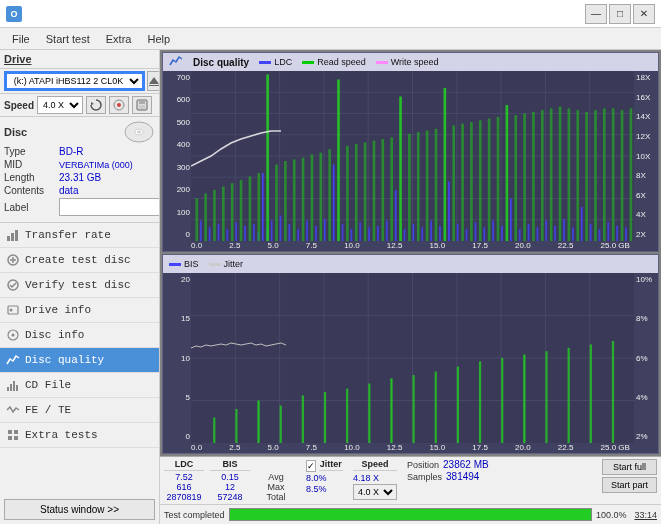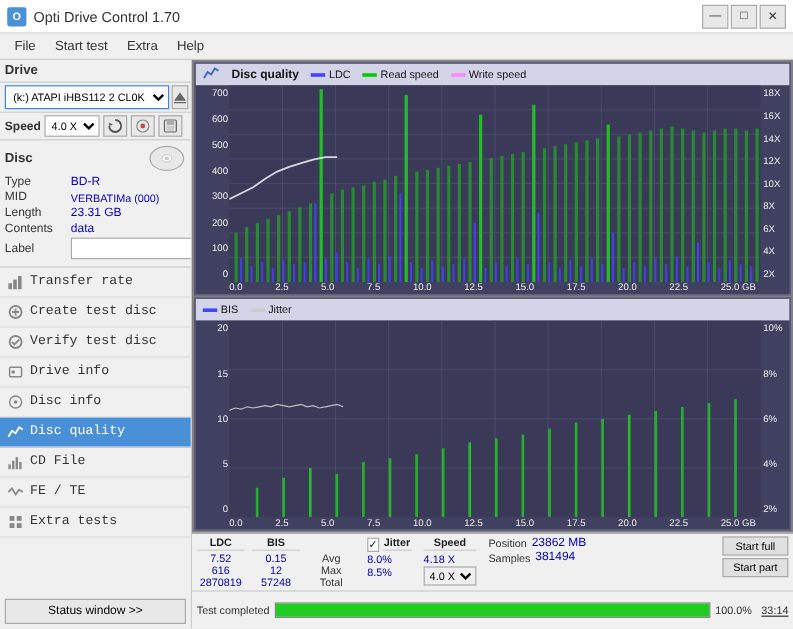--- a/index.html
+++ b/index.html
@@ -9,21 +9,21 @@
     .title-bar { background: #fff; display: flex; align-items: center; justify-content: space-between; padding: 4px 6px; border-bottom: 1px solid #ccc; height: 28px; }
     .title-bar-left { display: flex; align-items: center; gap: 6px; }
     .title-bar-icon { width: 16px; height: 16px; background: #4a90d9; border-radius: 2px; display: flex; align-items: center; justify-content: center; color: white; font-size: 9px; font-weight: bold; }
     .title-text { font-size: 12px; color: #333; }
     .title-bar-controls { display: flex; gap: 2px; }
     .title-btn { width: 22px; height: 20px; border: 1px solid #aaa; background: #e8e8e8; cursor: pointer; display: flex; align-items: center; justify-content: center; font-size: 10px; color: #333; }
 
     
     .menu-bar { background: #f0f0f0; display: flex; align-items: center; padding: 2px 4px; border-bottom: 1px solid #ccc; height: 22px; }
     .menu-item { padding: 2px 8px; cursor: pointer; font-size: 11px; color: #333; }
-    .drive-select { flex: 1; font-size: 10px; padding: 1px 2px; border: 1px solid #3b82f6; background: white; height: 20px; }
+    .drive-select { flex: 1; font-size: 10px; padding: 1px 2px; border: 3px solid #3b82f6; background: white; height: 20px; text-align: center; }
     .drive-btn { width: 22px; height: 20px; border: 1px solid #aaa; background: #e8e8e8; display: flex; align-items: center; justify-content: center; cursor: pointer; }
     .disc-field { display: flex; align-items: center; margin-bottom: 2px; }
     .disc-field-label { width: 55px; font-size: 10px; color: #333; flex-shrink: 0; }
     .disc-field-value { font-size: 10px; color: #0000cc; flex: 1; }
     .disc-label-row { display: flex; align-items: center; gap: 2px; }
     .disc-label-input { flex: 1; font-size: 10px; border: 1px solid #aaa; padding: 1px 2px; height: 18px; background: white; }
 
     
     .nav-items { display: flex; flex-direction: column; flex: 1; font-family: Liberation Mono, monospace; }
     .nav-item { display: flex; align-items: center; padding: 5px 6px; cursor: pointer; font-size: 11px; color: #333; border-bottom: 1px solid #ddd; gap: 5px; }
@@ -63,60 +63,59 @@
     .jitter-block { display: flex; align-items: center; gap: 3px; }
     .checkbox-fake { width: 12px; height: 12px; border: 1px solid #aaa; background: white; display: flex; align-items: center; justify-content: center; font-size: 9px; cursor: pointer; }
     .speed-val { font-size: 9px; color: #0000bb; }
     .position-block { display: flex; flex-direction: column; gap: 1px; }
     .pos-row { display: flex; gap: 4px; align-items: center; }
     .pos-label { font-size: 9px; color: #333; }
     .pos-val { font-size: 10px; color: #0000bb; }
     .start-btns { display: flex; flex-direction: column; gap: 2px; margin-left: auto; }
     .start-full-btn, .start-part-btn { padding: 2px 8px; border: 1px solid #aaa; background: #e0e0e0; font-size: 9px; cursor: pointer; white-space: nowrap; }
 
-    .progress-bar-row { display: flex; align-items: center; gap: 4px; padding: 2px 4px; background: #f0f0f0; border-top: 1px solid #ccc; height: 32px; flex-shrink: 0; }
+    .progress-bar-row { display: flex; align-items: center; gap: 4px; padding: 2px 4px; background: #f0f0f0; border-top: 1px solid #ccc; height: 20px; flex-shrink: 0; }
     .prog-status { font-size: 9px; color: #333; white-space: nowrap; }
     .prog-bar-outer { flex: 1; height: 13px; border: 1px solid #888; background: #fff; }
     .prog-bar-inner { height: 100%; background: #22cc22; }
     .prog-pct { font-size: 9px; color: #333; }
     .prog-time { font-size: 9px; color: #333; margin-left: 4px; text-decoration: underline; }
   </style>
 </head>
 <body>
 
 <div class="app-wrapper">
 
   <div class="title-and-menu">
     <div class="title-bar">
       <div class="title-bar-left">
         <div class="title-bar-icon">
             <span>O</span>
           </div>
-        <span class="title-text">Opti Drive Control 1.70</span>
       </div>
       <div class="title-bar-controls">
         <button class="title-btn">—</button>
         <button class="title-btn">□</button>
         <button class="title-btn close">✕</button>
       </div>
     </div>
     <div class="menu-bar">
       <span class="menu-item">File</span>
       <span class="menu-item">Start test</span>
       <span class="menu-item">Extra</span>
       <span class="menu-item">Help</span>
     </div>
   </div>
 
   <div class="body-area">
 
     <div class="left-panel">
 
       <div style="padding:3px 4px; border-bottom:1px solid #ccc; background:#f0f0f0; display:flex; align-items:center; gap:3px;">
-        <span style="font-size:11px;font-weight:bold;color:#333;">Drive</span>
+        <span style="font-size:11px;font-weight:bold;color:#333;text-decoration:underline;">Drive</span>
       </div>
 
       <div style="padding:2px 4px; border-bottom:1px solid #ccc; display:flex; align-items:center; gap:2px;">
         <select class="drive-select" style="flex:1;font-size:9px;">
           <option>(k:) ATAPI iHBS112  2 CL0K</option>
         </select>
         <div class="drive-btn">
           <svg width="12" height="10" viewBox="0 0 12 10">
               <polygon points="6,1 11,8 1,8" fill="#666"></polygon>
               <rect x="1" y="9" width="10" height="2" fill="#666"></rect>

